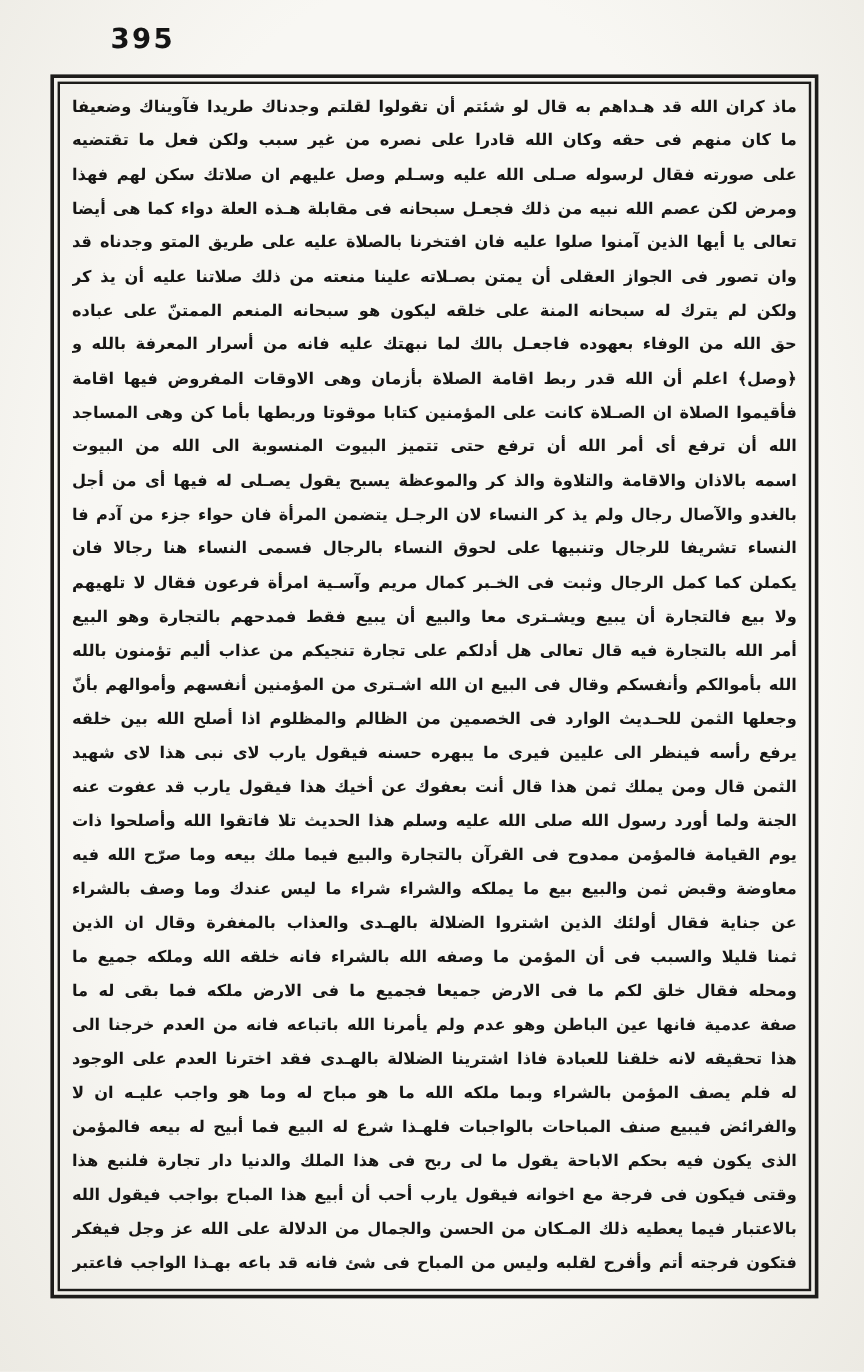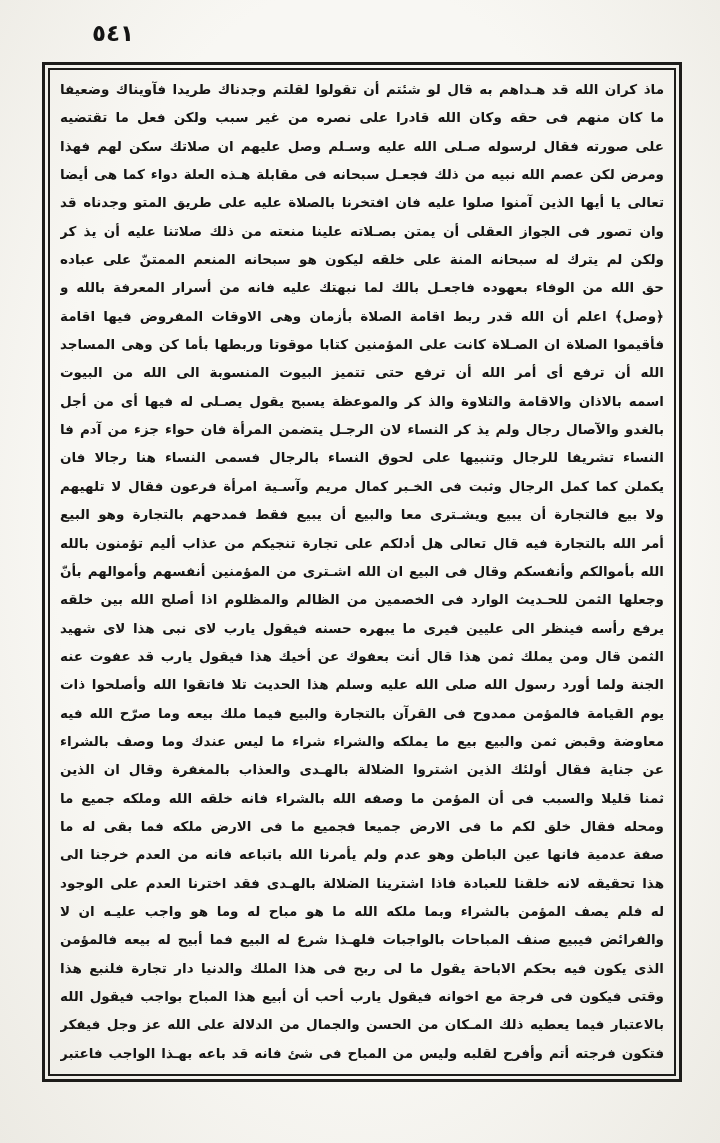--- a/index.html
+++ b/index.html
@@ -38,21 +38,21 @@
     text-align:justify;
     text-align-last:justify;
     word-spacing:1px;
   }
 </style>
 </head>
 <body>
 
 <div class="page">
 
-  <div class="page-number">٥٤١</div>
+  <div class="page-number">395</div>
 
   <div class="frame-outer">
     <div class="frame-inner">
       <div class="text-block">
           <div class="line">ماذ كران الله قد هـداهم به قال لو شئتم أن تقولوا لقلتم وجدناك طريدا فآويناك وضعيفا فنصرناك الحديث فذ كر</div>
           <div class="line">ما كان منهم فى حقه وكان الله قادرا على نصره من غير سبب ولكن فعل ما تقتضيه الحكمة لما جبل عليه من خلقه الله</div>
           <div class="line">على صورته فقال لرسوله صـلى الله عليه وسـلم وصل عليهم ان صلاتك سكن لهم فهذا فخر وبدو منة بتعرض فبها عالة</div>
           <div class="line">ومرض لكن عصم الله نبيه من ذلك فجعـل سبحانه فى مقابلة هـذه العلة دواء كما هى أيضا دواء لما هو لها دواء فقال</div>
           <div class="line">تعالى يا أيها الذين آمنوا صلوا عليه فان افتخرنا بالصلاة عليه على طريق المتو وجدناه قد صلى علينا حين أمرنا بذلك</div>
           <div class="line">وان تصور فى الجواز العقلى أن يمتن بصـلاته علينا منعته من ذلك صلاتنا عليه أن يذ كر هذا مع كونه الســيد الاعظم</div>

